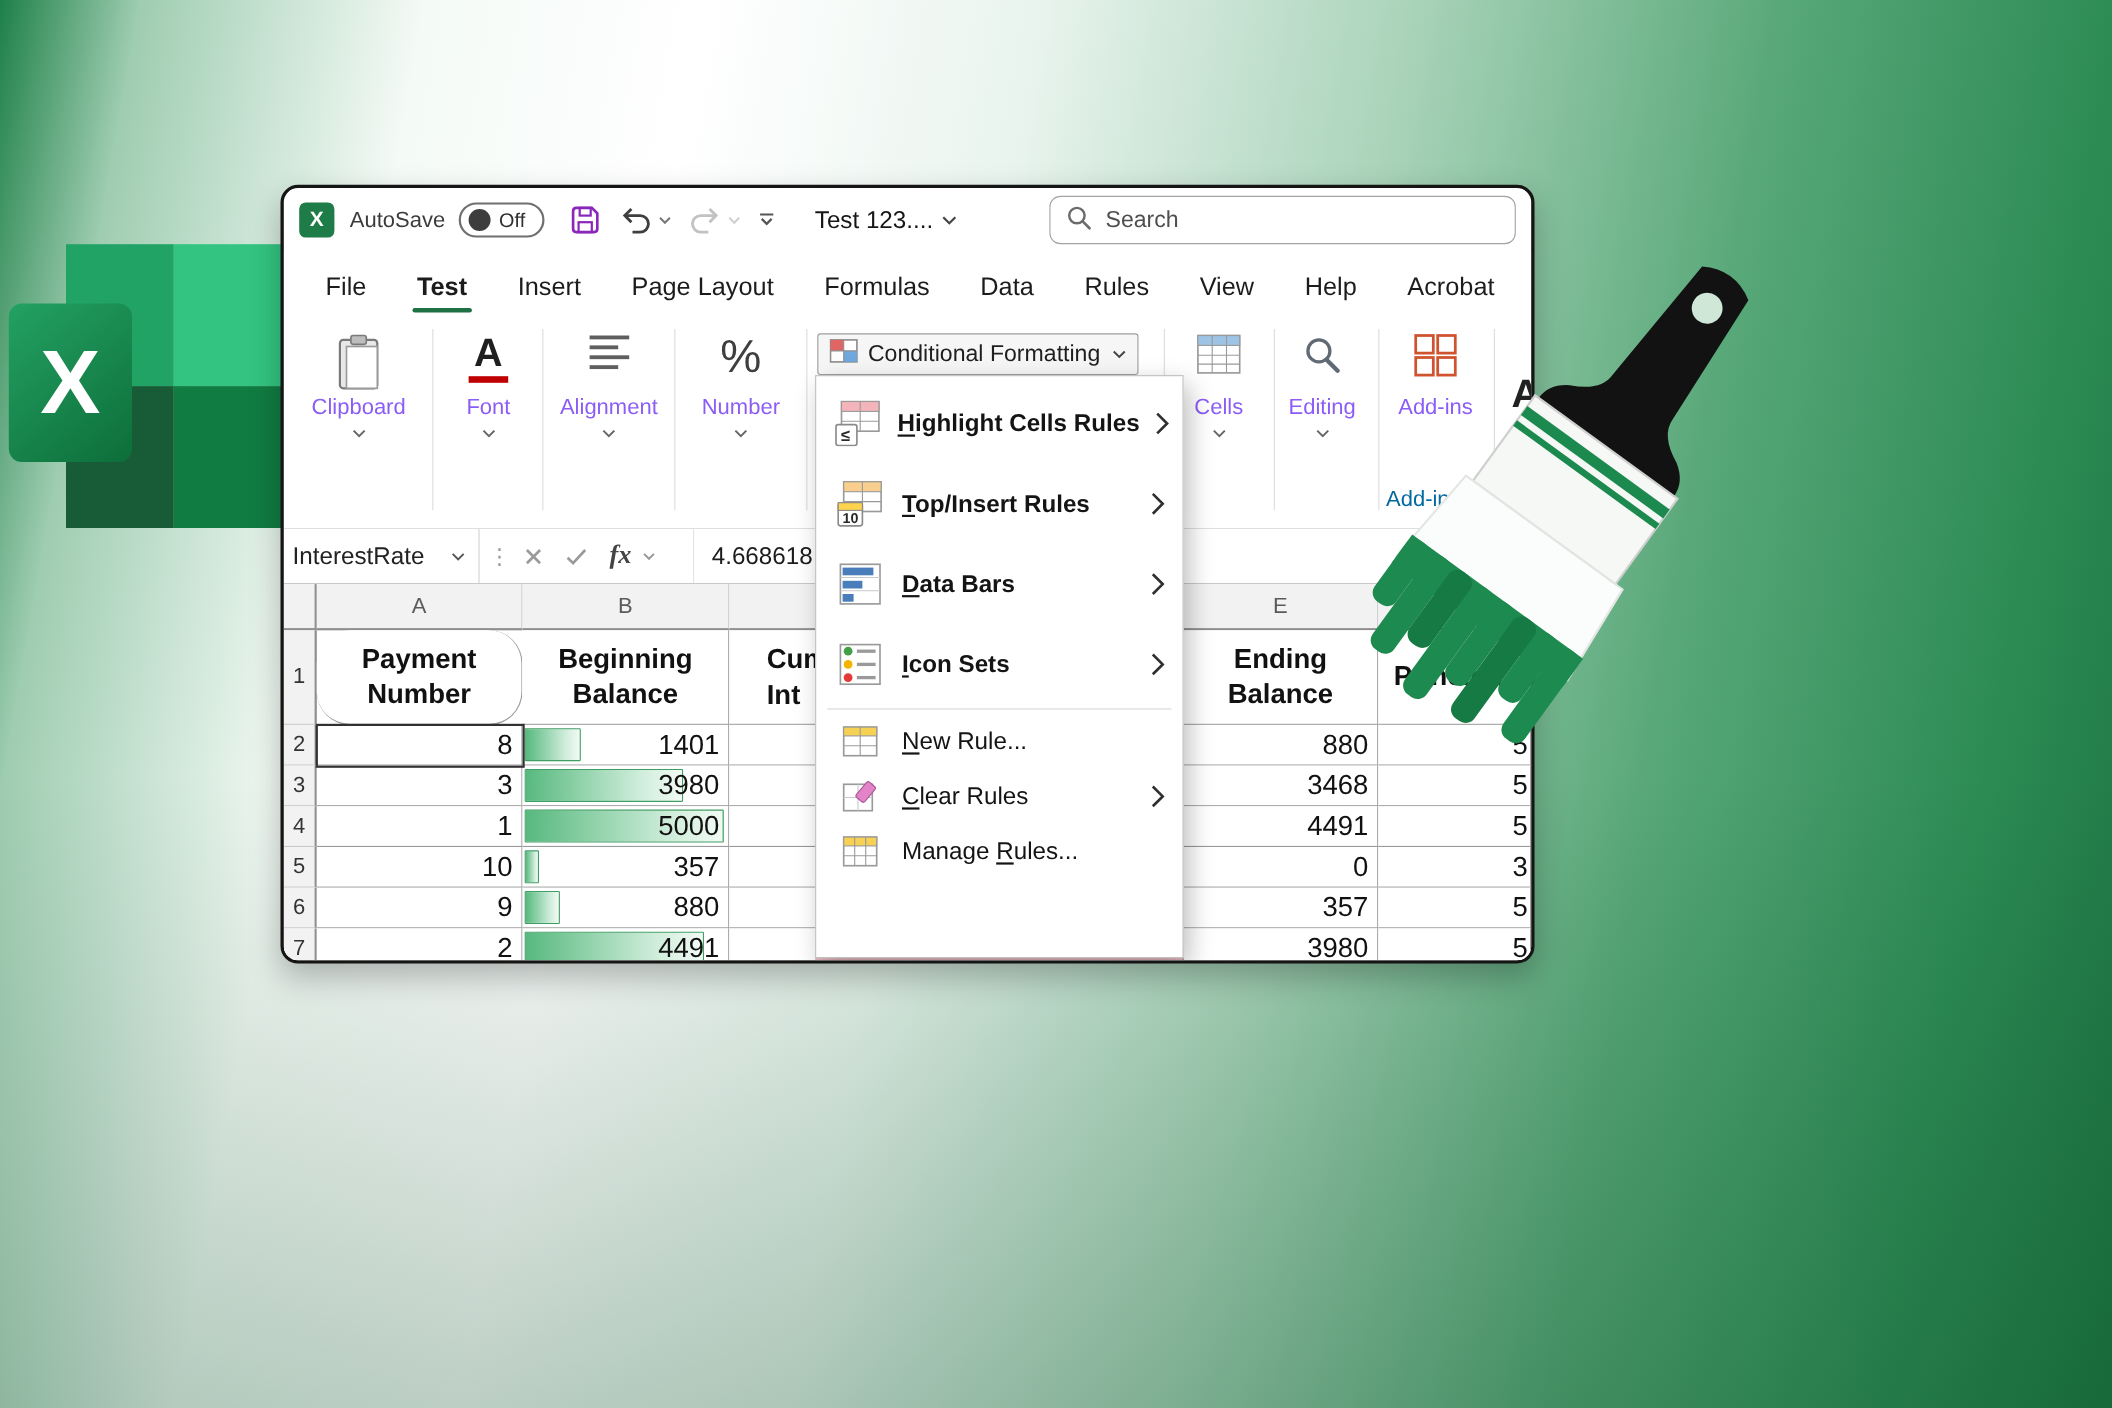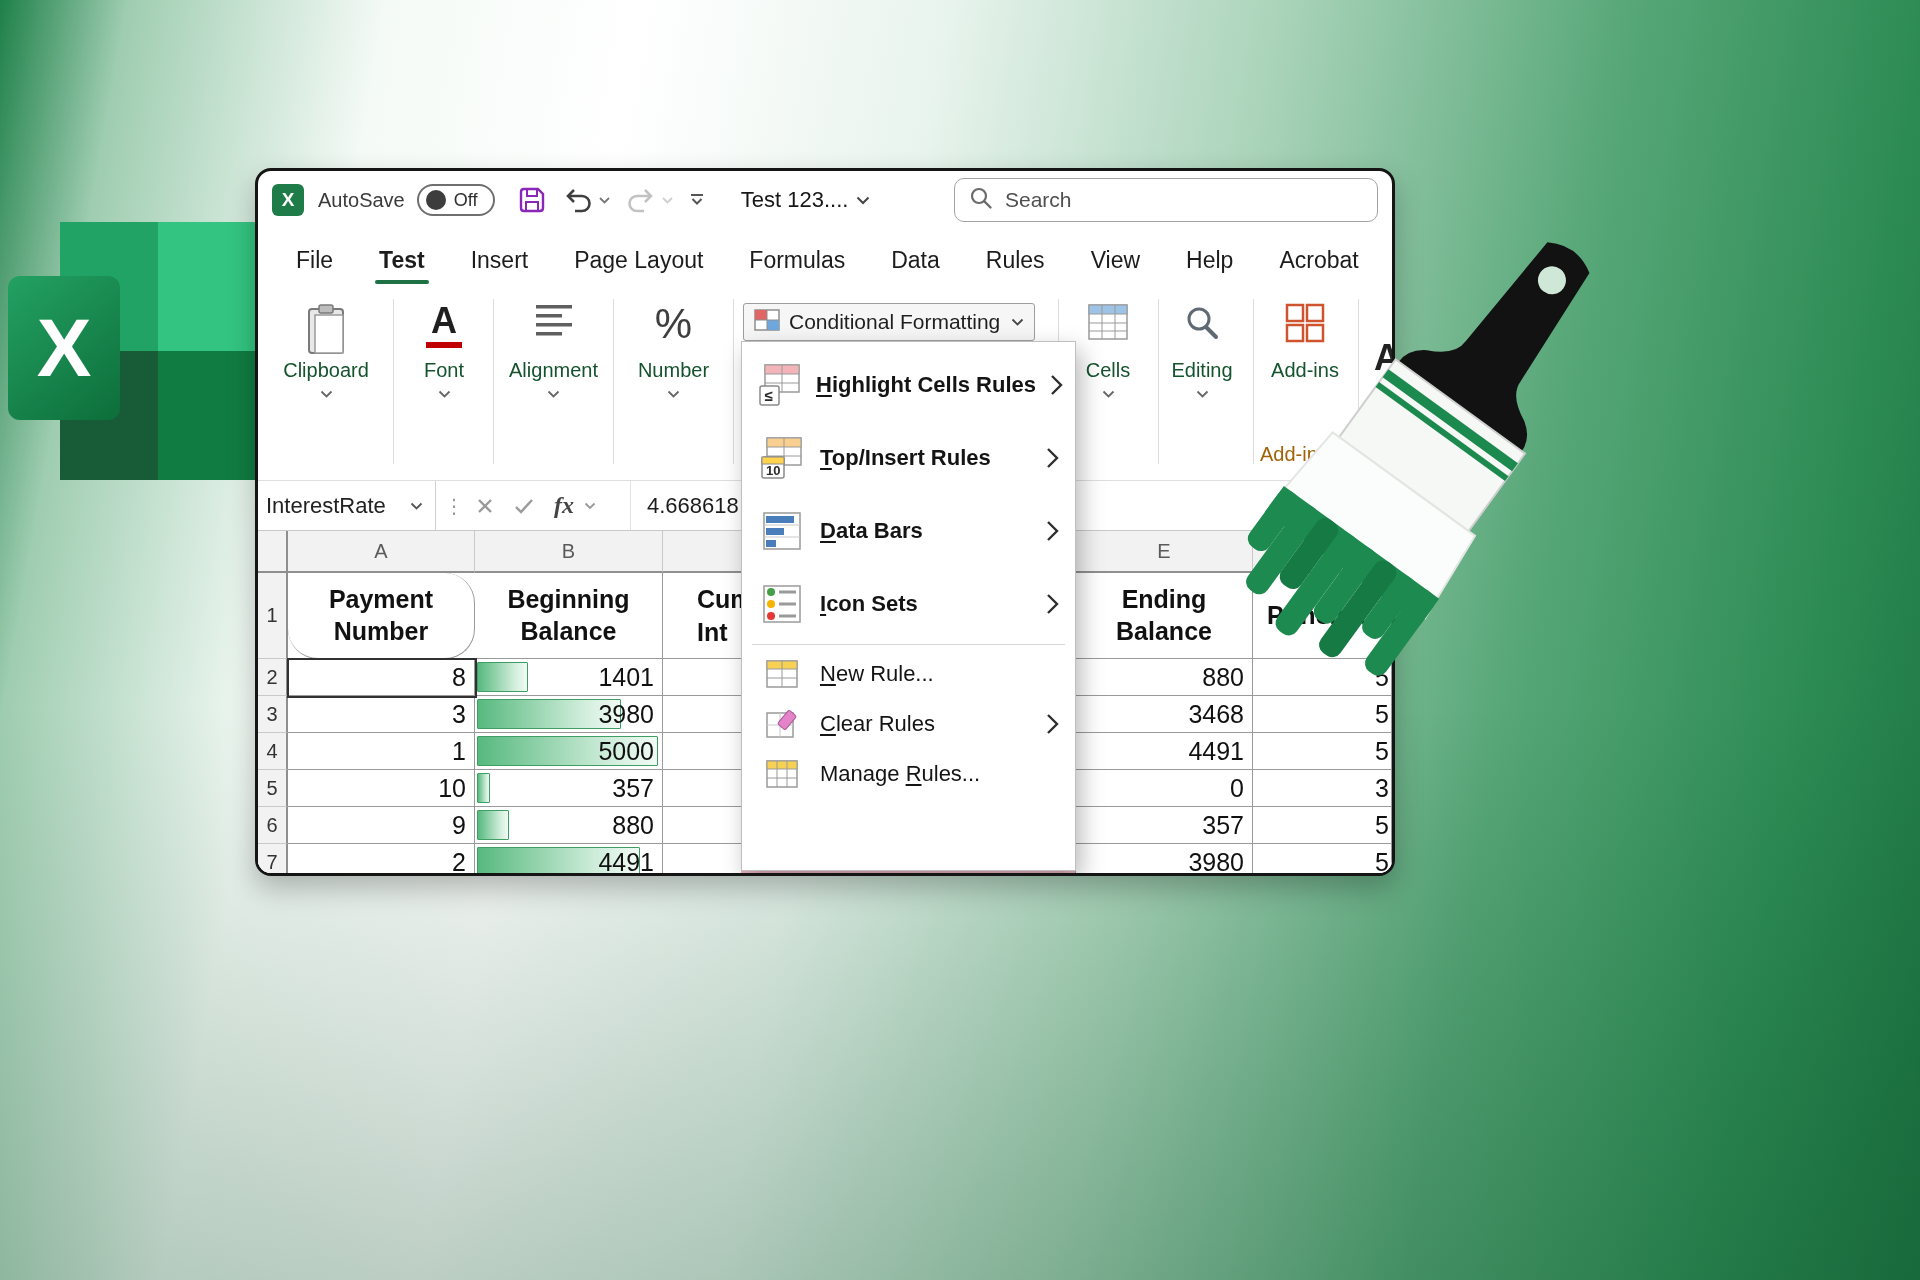--- a/index.html
+++ b/index.html
@@ -60,37 +60,37 @@
   .tab{ font-size:23px; color:#1c1c1c; position:relative; padding:14px 2px; white-space:nowrap; cursor:default; }
   .tab.active{ font-weight:700; }
   .tab.active::after{ content:""; position:absolute; left:-2px; right:-2px; bottom:4px; height:4px;
                       background:#1e7145; border-radius:2px; }
 
   
   .ribbon{ position:absolute; top:120px; left:0; width:100%; height:190px; background:#fff; border-bottom:1px solid #dedede; }
   .gdiv{ position:absolute; top:8px; bottom:16px; width:1px; background:#dcdcdc; }
   .group{ position:absolute; top:0; text-align:center; }
   .g-icon{ height:64px; display:flex; align-items:flex-start; justify-content:center; padding-top:12px; }
-  .g-label{ font-size:20px; color:#14532d; margin-top:4px; }
+  .g-label{ font-size:20px; color:#8b5cf6; margin-top:4px; }
   .g-chev{ margin-top:8px; color:#6a6a6a; display:flex; justify-content:center; }
   .g-clip{ left:8px;   width:120px; }
   .g-font{ left:143px; width:86px; }
   .g-align{ left:243px; width:105px;text-align:center; }
   .g-num{ left:363px; width:105px; }
   .g-cells{ left:806px; width:88px; }
   .g-edit{ left:898px; width:92px; }
   .g-addins{ left:998px; width:98px; }
   .fontA{ font-size:36px; font-weight:700; color:#1f1f1f; line-height:1; }
   .redbar{ display:block; width:36px; height:6px; background:#c00000; margin-top:3px; }
   .pct{ font-size:42px; color:#3f3f3f; line-height:1; }
   .cf-btn{ position:absolute; left:485px; top:12px; width:292px; height:38px; display:flex; align-items:center;
            gap:9px; padding:0 10px; background:#f6f6f6; border:1px solid #9e9e9e; border-radius:3px;
            font-size:21px; color:#1f1f1f; white-space:nowrap; }
   .cf-btn .chev{ margin:0 0 0 auto; }
-  .addins2{ position:absolute; left:1002px; top:152px; font-size:20px; color:#a16207; }
+  .addins2{ position:absolute; left:1002px; top:152px; font-size:20px; color:#0369a1; }
   .partialA{ position:absolute; left:1116px; top:46px; font-size:36px; font-weight:700; color:#222; }
 
   
   .fbar{ position:absolute; top:310px; left:0; width:100%; height:50px; border-bottom:1px solid #c9c9c9;
          display:flex; align-items:center; background:#fff; }
   .namebox{ width:178px; height:100%; border-right:1px solid #d2d2d2; display:flex; align-items:center;
             justify-content:space-between; padding:0 12px 0 8px; font-size:22px; color:#222; }
   .fdots{ margin:0 12px 0 8px; color:#999; font-size:20px; font-family:"DejaVu Sans",sans-serif; }
   .fbtn{ display:inline-flex; align-items:center; margin-right:20px; }
   .fxl{ font-style:italic; font-family:"Liberation Serif",serif; font-weight:700; font-size:24px; color:#444; margin-right:10px; }

